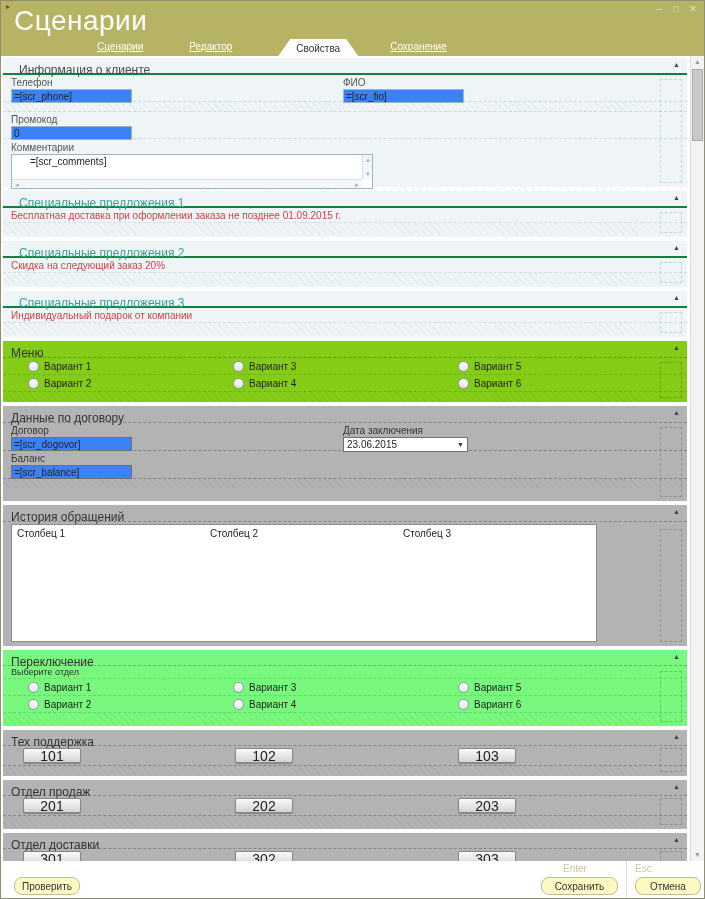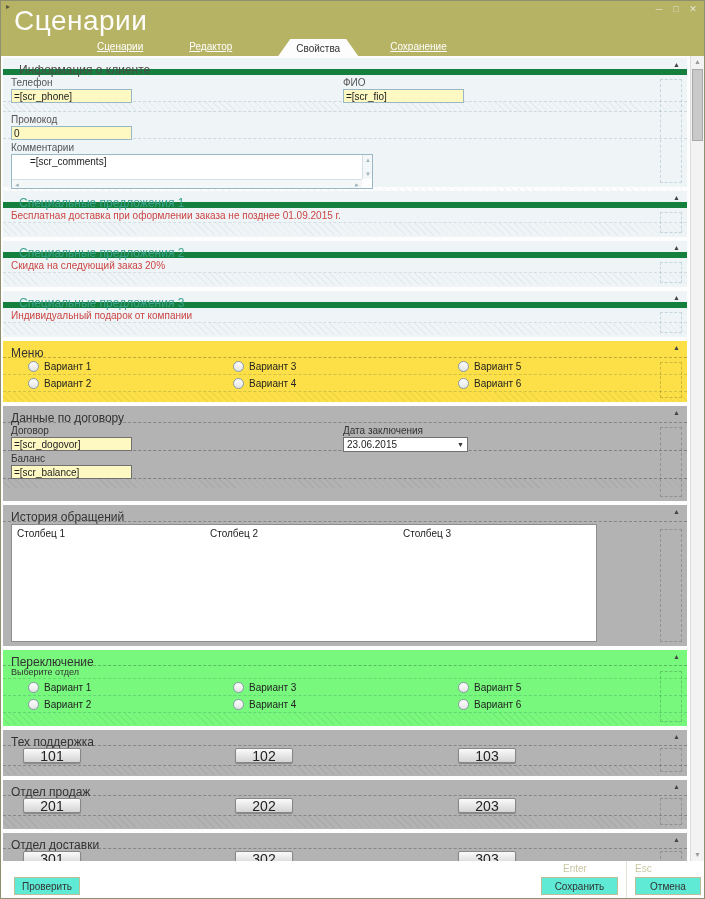--- a/index.html
+++ b/index.html
@@ -35,38 +35,38 @@
   .vs-up { top:0; } .vs-down { bottom:0; }
   .vs-thumb { position:absolute; top:13px; left:1px; right:1px; height:72px; background:#c9c9c9; border:1px solid #a8a8a8; }
 
   .section { position:relative; margin-bottom:4px; width:100%; }
   .sec-header { height:17px; padding:2px 8px 0; }
   .sec-title { font-size:12px; color:#4a4a4a; }
   .collapse { position:absolute; top:3px; right:7px; font-size:7px; color:#444; line-height:8px; }
   .gutter { position:absolute; right:5px; top:21px; bottom:4px; width:22px; border:1px dashed rgba(0,0,0,0.18); pointer-events:none; }
 
   .section.light { background:#eff4f6; }
-  .section.light .sec-header { border-bottom:6px solid #15803d;padding-left:16px; }
+  .section.light .sec-header { border-bottom:2px solid #15803d;padding-left:16px; }
   .section.light .gutter { border-color:rgba(120,160,180,0.35); }
   .section.offer .sec-title { color:#3aa18f; }
   .offer-text { height:15px; padding:2px 8px 0; font-size:10px; color:#cc4444; border-bottom:1px dashed #d2dee3; }
   .strip { background:repeating-linear-gradient(45deg, transparent 0 4px, rgba(130,165,180,0.10) 4px 5px); }
   .section.gray .strip, .section.cyan .strip, .section.green .strip { background:repeating-linear-gradient(45deg, transparent 0 4px, rgba(0,0,0,0.05) 4px 5px); }
 
-  .section.cyan  { background:#fde047; }
+  .section.cyan  { background:#84cc16; }
   .section.green { background:#78f87d; }
   .section.gray  { background:#b3b3b3; }
   .section.cyan .sec-header, .section.green .sec-header, .section.gray .sec-header { border-bottom:1px dashed rgba(0,0,0,0.25); }
   .section.gray .sec-title, .section.cyan .sec-title, .section.green .sec-title { color:#333; }
 
   .flabel { display:block; font-size:10px; color:#555; margin:1px 0 1px; }
   .section.gray .flabel { color:#333; }
   .tinput {
     display:block; width:121px; height:14px; border:1px solid #9ab7c5;
-    background:#fef9c3; font-size:10px; font-family:inherit; padding:0 2px; color:#222;
+    background:#3b82f6; font-size:10px; font-family:inherit; padding:0 2px; color:#222;
   }
   .section.gray .tinput { border-color:#707070; }
 
   .ci-row1 { display:grid; grid-template-columns:332px 1fr; padding:1px 8px; height:27px; border-bottom:1px dashed #ccdae0; }
   .ci-spacer { height:10px; border-bottom:1px dashed #ccdae0; }
   .ci-row2 { padding:1px 8px; height:27px; border-bottom:1px dashed #ccdae0; }
   .ci-row3 { padding:2px 8px; height:49px; }
   .ci-bottom { height:8px; }
 
   .ta { position:relative; width:362px; height:35px; background:#fff; border:1px solid #9ab7c5; }
@@ -91,21 +91,21 @@
   .hist-col { font-size:10px; color:#222; }
 
   .btn-row { display:grid; grid-template-columns:212px 223px 1fr; padding-left:20px; height:20px; align-items:center; border-bottom:1px dashed rgba(0,0,0,0.25); }
   .num-btn {
     width:58px; height:15px; font-size:14px; color:#222; font-family:inherit;
     background:linear-gradient(#fafafa,#d4d4d4); border:1px solid #878787; border-radius:2px;
     box-shadow:0 1px 1px rgba(0,0,0,0.25); padding:0; line-height:12px;
   }
   
   .footer { height:37px; flex:none; position:relative; background:#fff; }
-  .footer-btn { position:absolute; top:16px; height:18px; background:#5eead4; border:1px solid #bdbd97; border-radius:0; font-size:10px; color:#333; font-family:inherit; padding:0; }
+  .footer-btn { position:absolute; top:16px; height:18px; background:#fef9c3; border:1px solid #bdbd97; border-radius:8px; font-size:10px; color:#333; font-family:inherit; padding:0; }
   .check-btn  { left:13px;  width:66px; }
   .save-btn   { left:540px; width:77px; }
   .cancel-btn { left:634px; width:66px; }
   .hotkey { position:absolute; top:2px; font-size:10px; color:#c9c6a2; }
   .hk-enter { left:562px; } .hk-esc { left:634px; }
   .fdivider { position:absolute; left:625px; top:0; bottom:0; width:1px; background:#e3e3da; }
 </style>
 </head>
 <body>
 

